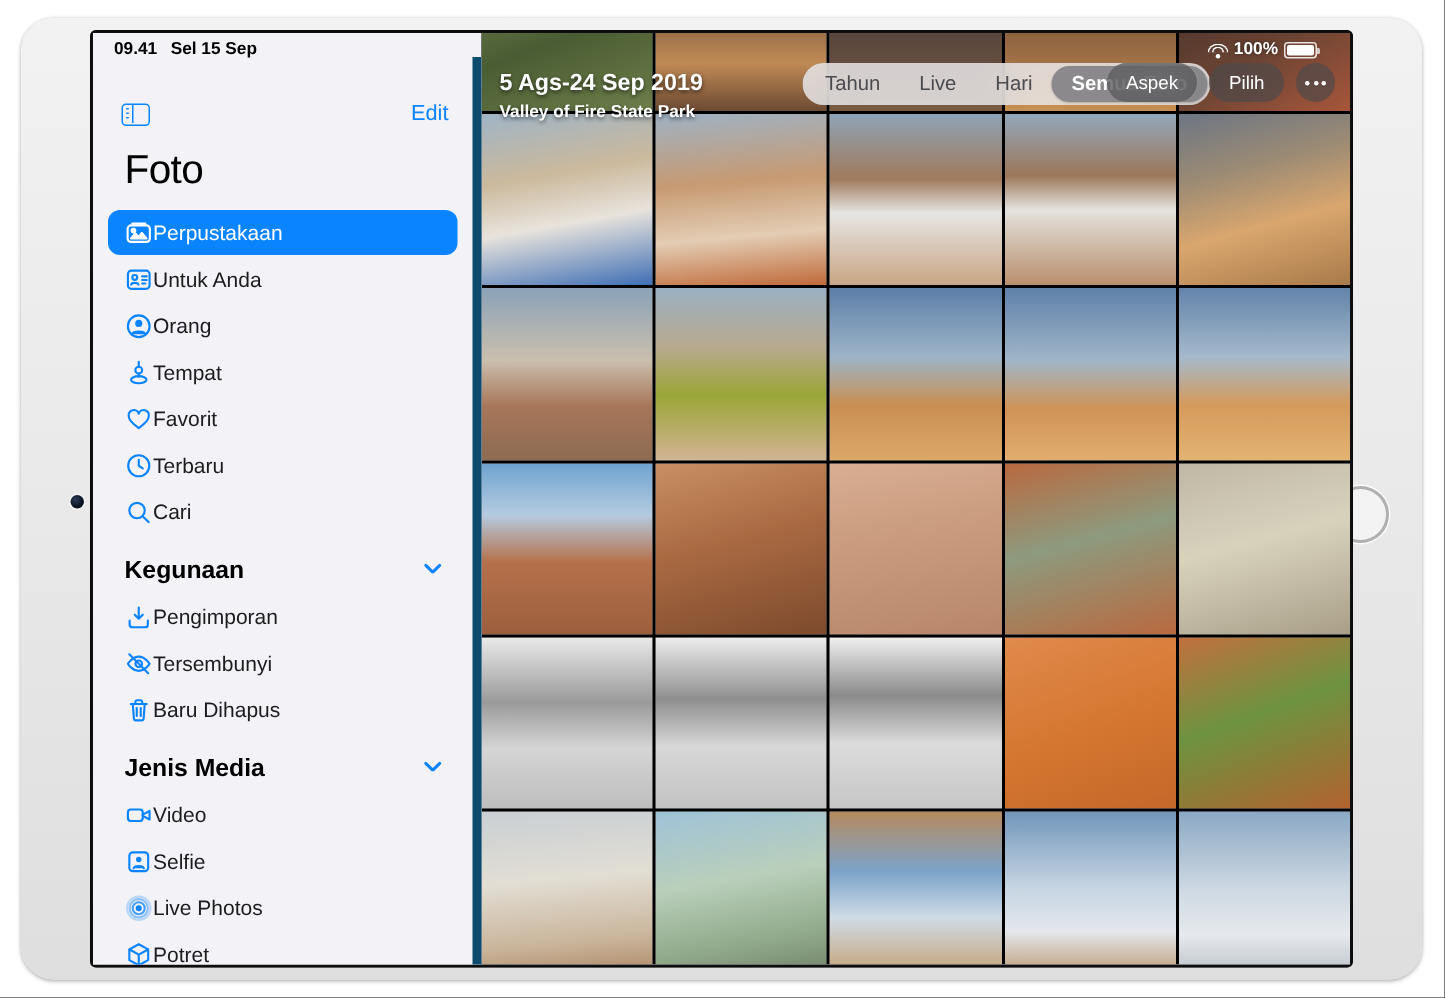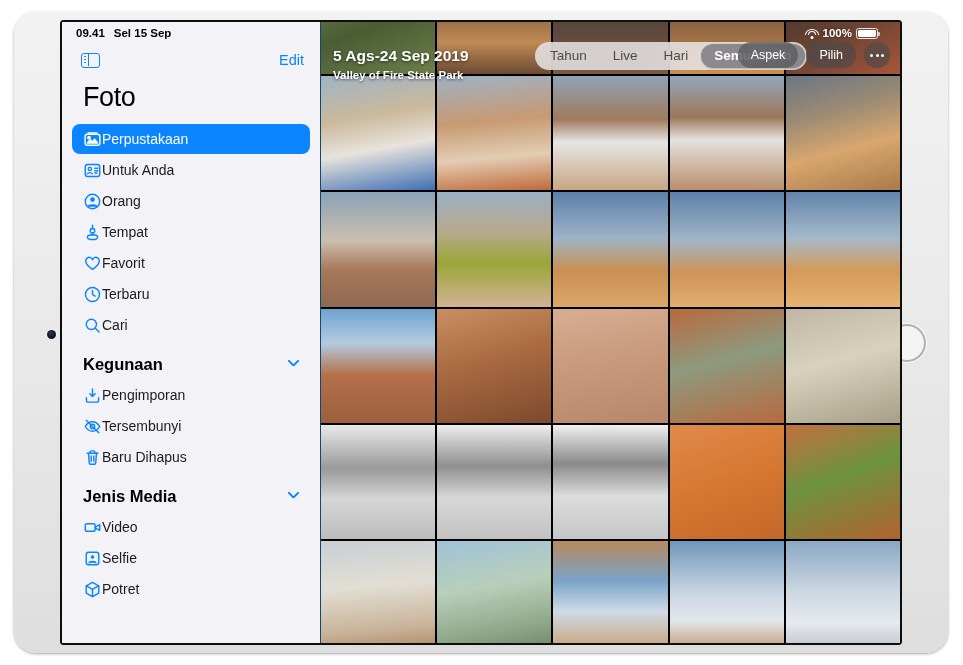--- a/index.html
+++ b/index.html
@@ -78,23 +78,23 @@
     width:1.8px; height:4px; background:rgba(255,255,255,.7);
     border-radius:0 1px 1px 0;
   }
   .batt i {
     position:absolute; left:1px; top:1px; bottom:1px; right:1px;
     background:#fff; border-radius:1.4px; display:block;
   }
 
   
   #sidebar {
-    position:absolute; left:0; top:0; width:259px; height:621px;
+    position:absolute; left:0; top:16px; width:259px; height:621px;
     background:#f2f2f7;
-    border-right:1px solid #0c4a6e;
+    border-right:6px solid #0c4a6e;
     overflow:hidden;
     z-index:20;
   }
   #sb-toolbar {
     height:32px; margin-top:22px;
     display:flex; align-items:center; justify-content:space-between;
     padding:0 16px 0 19px;
   }
   .sidebar-toggle-ico { width:19px; height:15px; position:relative; }
   .sidebar-toggle-ico .frame {
@@ -335,20 +335,29 @@
             <span class="nav-label">Video</span>
           </div>
           <div class="nav-item">
             <span class="nav-ico"><svg viewBox="0 0 20 20" width="19" height="19" fill="none" stroke="#0a84ff" stroke-width="1.5" stroke-linecap="round" stroke-linejoin="round">
                 <rect x="3.4" y="3.4" width="13.2" height="13.2" rx="2.4"></rect>
                 <circle cx="10" cy="8.4" r="1.9" fill="#0a84ff" stroke="none"></circle>
                 <path d="M6.4 14.6c.6-2 6.6-2 7.2 0" fill="#0a84ff" stroke="none"></path>
                 <path d="M6.4 14.6c.6-2 6.6-2 7.2 0"></path>
               </svg></span>
             <span class="nav-label">Selfie</span>
+          </div>
+          <div class="nav-item">
+            <span class="nav-ico"><svg viewBox="0 0 20 20" width="19" height="19" fill="none" stroke="#0a84ff" stroke-width="1.5" stroke-linecap="round" stroke-linejoin="round">
+                <circle cx="10" cy="10" r="2.1" fill="#0a84ff" stroke="none"></circle>
+                <circle cx="10" cy="10" r="4.2" opacity=".75"></circle>
+                <circle cx="10" cy="10" r="6.4" opacity=".45"></circle>
+                <circle cx="10" cy="10" r="8.2" opacity=".25"></circle>
+              </svg></span>
+            <span class="nav-label">Live Photos</span>
           </div>
           <div class="nav-item">
             <span class="nav-ico"><svg viewBox="0 0 20 20" width="19" height="19" fill="none" stroke="#0a84ff" stroke-width="1.5" stroke-linecap="round" stroke-linejoin="round">
                 <path d="M10 2.6l6.6 3.6v7.6L10 17.4 3.4 13.8V6.2z"></path>
                 <path d="M3.6 6.3L10 9.9l6.4-3.6M10 9.9v7.4"></path>
               </svg></span>
             <span class="nav-label">Potret</span>
           </div>
         </div>
     </div>

